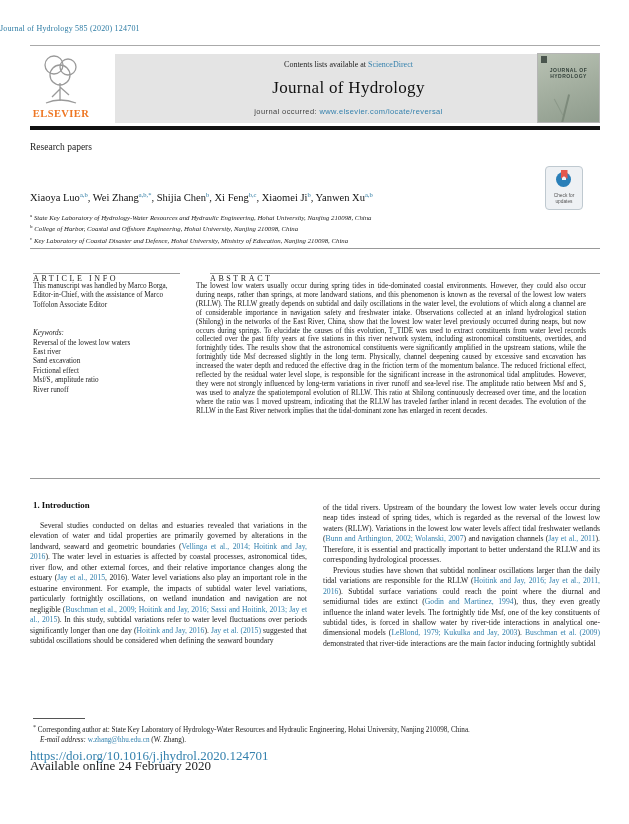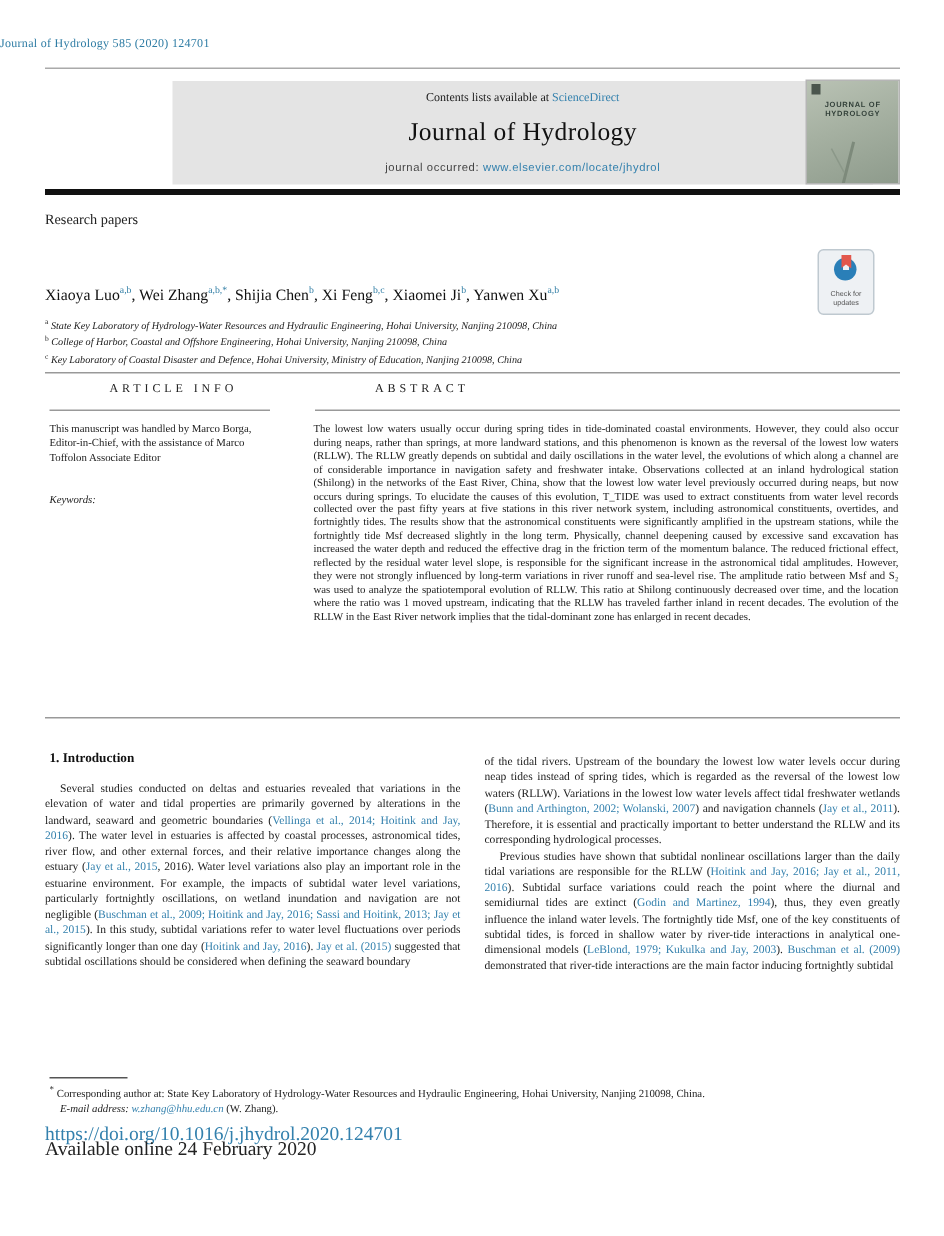--- a/index.html
+++ b/index.html
@@ -55,60 +55,72 @@
   .authors sup{font-size:6.5px;color:var(--citation);}
   .author-item:last-child .sep{display:none;}
 
   .affils{position:absolute;top:211px;left:30px;width:560px;}
   .affil{font-style:italic;font-size:6.8px;line-height:9.2px;color:#222;}
   .affil sup{font-style:normal;font-size:5px;}
 
   .rule{position:absolute;left:30px;width:570px;height:1px;background:#999;}
   .rule-1{top:248px;} .rule-2{top:478px;}
 
-  .colhead{position:absolute;top:254px;font-size:8px;letter-spacing:2.6px;color:#222;margin-left:40px;}
+  .colhead{position:absolute;top:274px;font-size:8px;letter-spacing:2.6px;color:#222;}
   .colhead-info{left:33px;} .colhead-abs{left:210px;}
   .subrule{position:absolute;top:273px;height:1px;background:#999;}
   .subrule-info{left:33px;width:147px;} .subrule-abs{left:210px;width:390px;}
 
   .infocol{position:absolute;top:282px;left:33px;width:152px;font-size:7.2px;line-height:9.4px;color:#222;}
   .infocol .handled{margin-bottom:9px;}
   .infocol .kwlabel{font-style:italic;margin-top:19px;}
-  .abscol{position:absolute;top:282px;left:209px;width:390px;font-size:7.2px;line-height:8.9px;
+  .abscol{position:absolute;top:282px;left:196px;width:390px;font-size:7.2px;line-height:8.9px;
     text-align:justify;color:#222;}
 
   .intro-heading{position:absolute;top:500px;left:33px;font-size:8.8px;font-weight:bold;color:#111;}
   .bodycol{font-size:7.7px;line-height:10.45px;text-align:justify;color:#1c1c1c;overflow:hidden;}
   .col1{position:absolute;top:521px;left:30px;width:277px;height:186px;}
   .col2{position:absolute;top:503px;left:323px;width:277px;height:204px;}
   .bodycol p.indent{text-indent:10px;}
   .cite{color:var(--link);}
 
   .fnrule{position:absolute;top:718px;left:33px;width:52px;height:1px;background:#555;}
   .footnote{position:absolute;top:723px;left:33px;width:567px;font-size:7.2px;line-height:9.4px;color:#222;}
   .footnote .fline2{padding-left:7px;}
   .footnote .em-label{font-style:italic;}
-  .footnote a{color:var(--link);text-decoration:none;font-style:italic;}
+  .footnote a{color:var(--link);text-decoration:none;}
 
   .footer{position:absolute;top:751px;left:30px;width:570px;font-size:13px;line-height:9.5px;color:#222;}
   .footer .doi{color:var(--link);text-decoration:none;display:inline-block;}
 </style>
 </head>
 <body>
 
 <div class="page">
 
   <div class="citation">Journal of Hydrology 585 (2020) 124701</div>
   <div class="topline"></div>
 
+  <div class="logo">
+    <svg class="tree" width="50" height="54" viewBox="0 0 50 54">
+      <g fill="none" stroke="#9a9a9a" stroke-width="1.3">
+        <circle cx="18" cy="12" r="9"></circle>
+        <circle cx="32" cy="14" r="8"></circle>
+        <circle cx="24" cy="22" r="10"></circle>
+        <path d="M24 30 L24 48 M24 36 L16 44 M24 34 L33 42"></path>
+        <path d="M10 50 Q24 44 40 50"></path>
+      </g>
+    </svg>
+    <div class="word">ELSEVIER</div>
+  </div>
 
   <div class="banner">
     <div class="line1"><span>Contents lists available at </span><a href="#">ScienceDirect</a></div>
     <div class="jtitle">Journal of Hydrology</div>
-    <div class="line3"><span>journal occurred: </span><a href="#">www.elsevier.com/locate/jhydrol</a></div>
+    <div class="line3"><span>journal occurred: </span><a href="#">www.elsevier.com/locate/reversal</a></div>
   </div>
 
   <div class="cover">
     <div class="corner"></div>
     <div class="ctitle">JOURNAL OF HYDROLOGY</div>
     <div class="branch"></div>
     <div class="branch2"></div>
   </div>
 
   <div class="blackbar"></div>
@@ -153,20 +165,29 @@
   <div class="rule rule-1"></div>
 
   <div class="colhead colhead-info">ARTICLE INFO</div>
   <div class="colhead colhead-abs">ABSTRACT</div>
   <div class="subrule subrule-info"></div>
   <div class="subrule subrule-abs"></div>
 
   <div class="infocol">
     <div class="handled">This manuscript was handled by Marco Borga, Editor-in-Chief, with the assistance of Marco Toffolon Associate Editor</div>
     <div class="kwlabel">Keywords:</div>
+    <div>
+
+    <div>Reversal of the lowest low waters</div>
+        <div>East river</div>
+        <div>Sand excavation</div>
+        <div>Frictional effect</div>
+        <div>Msf/S₂ amplitude ratio</div>
+        <div>River runoff</div>
+      </div>
   </div>
 
   <div class="abscol">The lowest low waters usually occur during spring tides in tide-dominated coastal environments. However, they could also occur during neaps, rather than springs, at more landward stations, and this phenomenon is known as the reversal of the lowest low waters (RLLW). The RLLW greatly depends on subtidal and daily oscillations in the water level, the evolutions of which along a channel are of considerable importance in navigation safety and freshwater intake. Observations collected at an inland hydrological station (Shilong) in the networks of the East River, China, show that the lowest low water level previously occurred during neaps, but now occurs during springs. To elucidate the causes of this evolution, T_TIDE was used to extract constituents from water level records collected over the past fifty years at five stations in this river network system, including astronomical constituents, overtides, and fortnightly tides. The results show that the astronomical constituents were significantly amplified in the upstream stations, while the fortnightly tide Msf decreased slightly in the long term. Physically, channel deepening caused by excessive sand excavation has increased the water depth and reduced the effective drag in the friction term of the momentum balance. The reduced frictional effect, reflected by the residual water level slope, is responsible for the significant increase in the astronomical tidal amplitudes. However, they were not strongly influenced by long-term variations in river runoff and sea-level rise. The amplitude ratio between Msf and S₂ was used to analyze the spatiotemporal evolution of RLLW. This ratio at Shilong continuously decreased over time, and the location where the ratio was 1 moved upstream, indicating that the RLLW has traveled farther inland in recent decades. The evolution of the RLLW in the East River network implies that the tidal-dominant zone has enlarged in recent decades.</div>
 
   <div class="rule rule-2"></div>
 
   <div class="intro-heading">1. Introduction</div>
 
   <div class="bodycol col1">
     <p class="indent">Several studies conducted on deltas and estuaries revealed that variations in the elevation of water and tidal properties are primarily governed by alterations in the landward, seaward and geometric boundaries (<span class="cite">Vellinga et al., 2014; <span class="cite">Hoitink and Jay, 2016</span></span>). The water level in estuaries is affected by coastal processes, astronomical tides, river flow, and other external forces, and their relative importance changes along the estuary (<span class="cite">Jay et al., 2015</span>, 2016). Water level variations also play an important role in the estuarine environment. For example, the impacts of subtidal water level variations, particularly fortnightly oscillations, on wetland inundation and navigation are not negligible (<span class="cite">Buschman et al., 2009; <span class="cite">Hoitink and Jay, 2016</span>; Sassi and Hoitink, 2013; <span class="cite">Jay et al., 2015</span></span>). In this study, subtidal variations refer to water level fluctuations over periods significantly longer than one day (<span class="cite">Hoitink and Jay, 2016</span>). <span class="cite">Jay et al. (2015)</span> suggested that subtidal oscillations should be considered when defining the seaward boundary</p>

